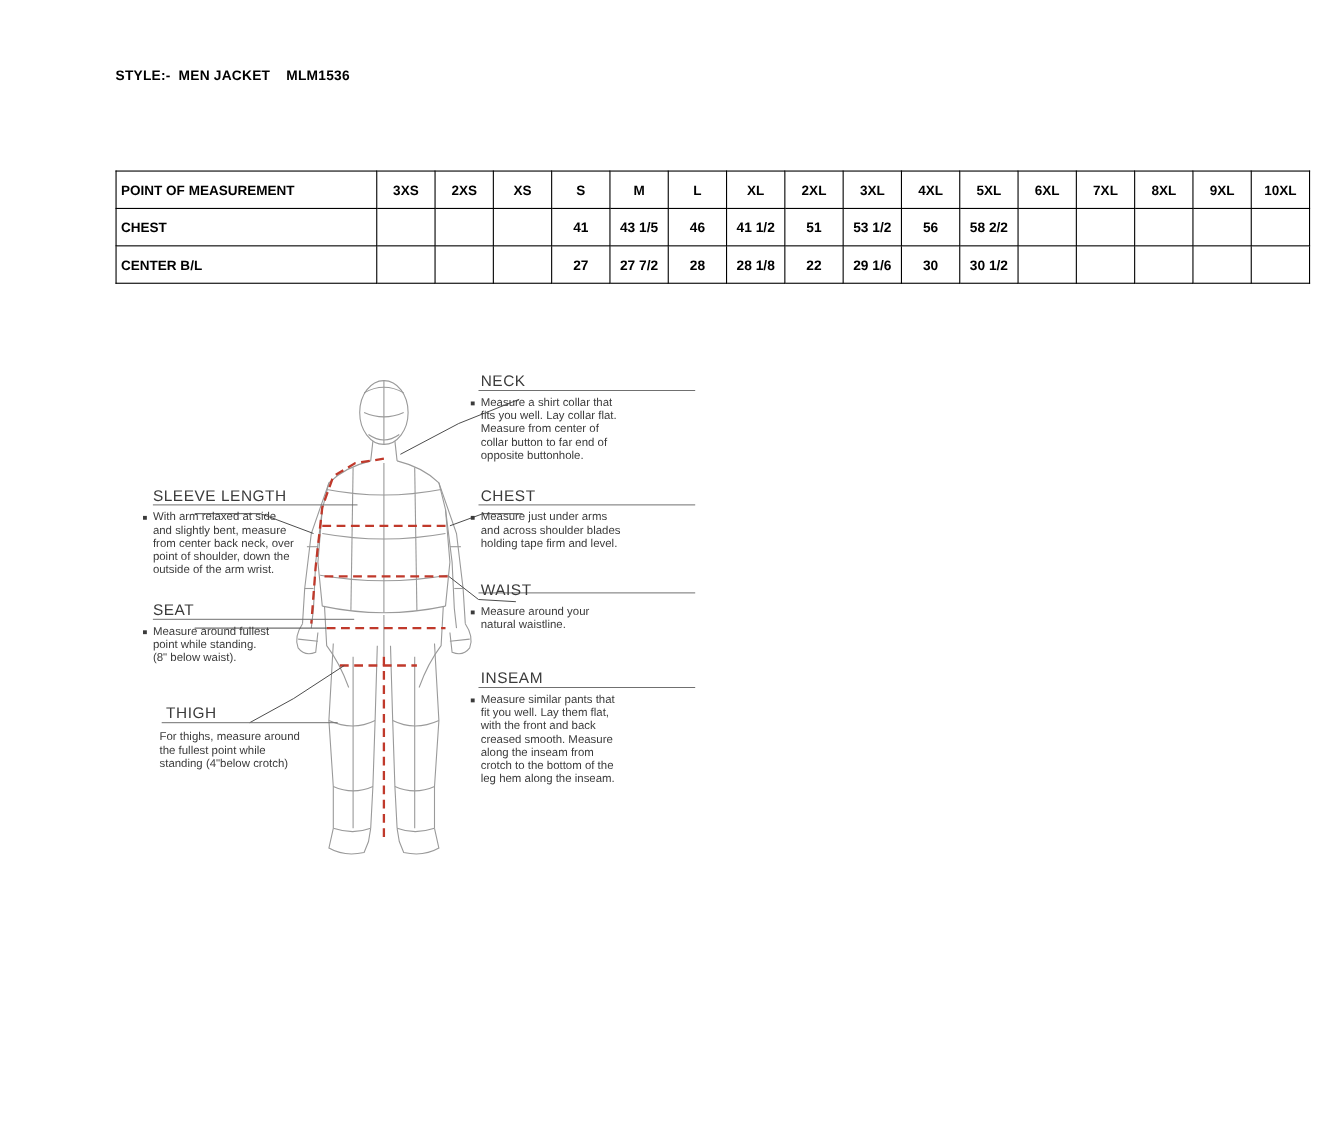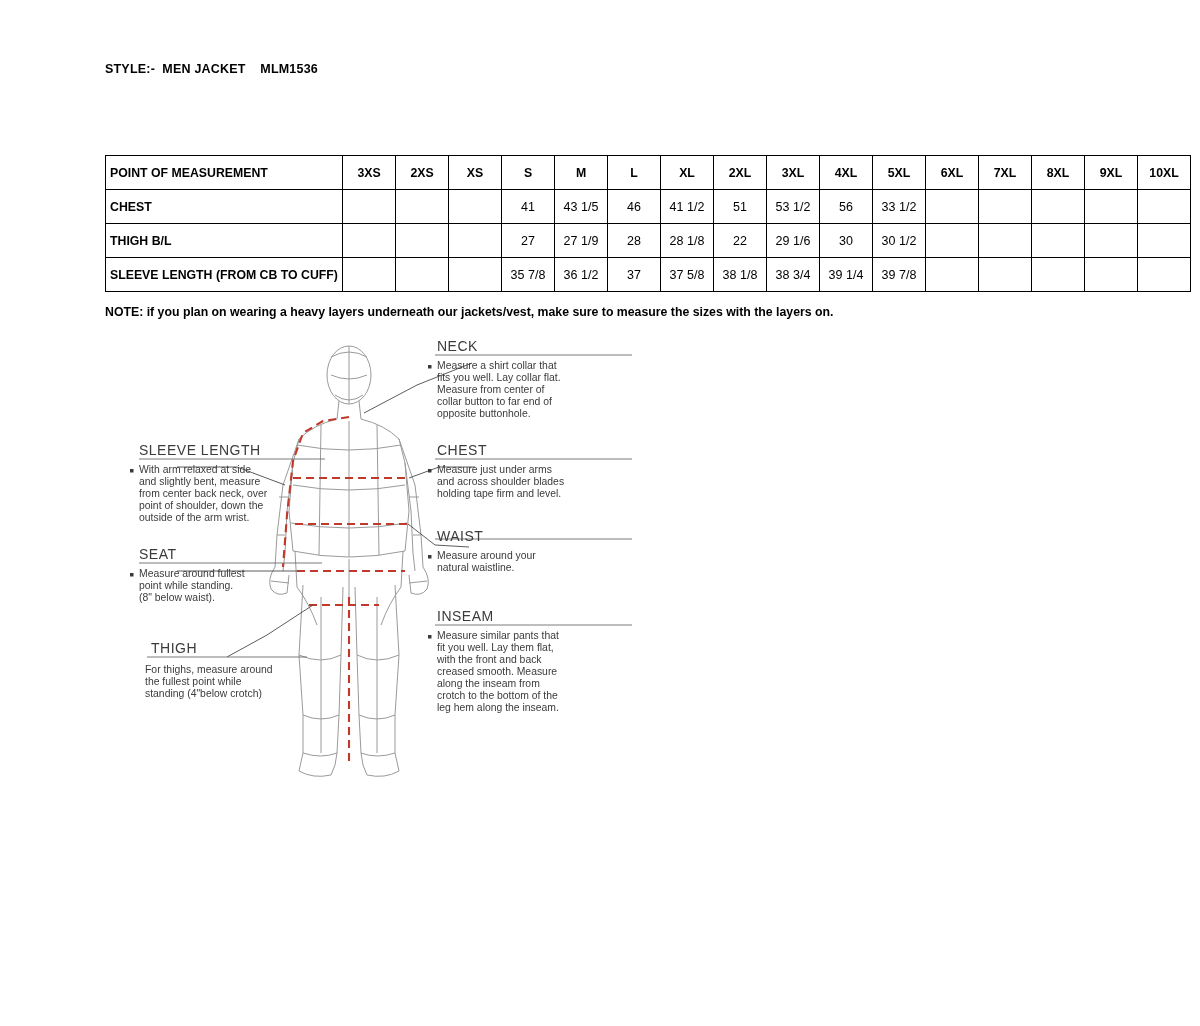--- a/index.html
+++ b/index.html
@@ -56,21 +56,21 @@
     padding: 0;
   }
   table.size-table th.pom-head,
   table.size-table td.pom-cell {
     text-align: left;
     padding-left: 4px;
     width: 232px;
     font-size: 12.3px;
   }
   table.size-table td.val {
-    font-weight: normal;
+    font-weight: bold;
     font-size: 12.5px;
   }
 
   
   .note {
     position: absolute;
     left: 57px;
     top: 305px;
     font-size: 12.3px;
     font-weight: bold;
@@ -139,70 +139,50 @@
           <td class="val"></td>
           <td class="val"></td>
           <td class="val"></td>
           <td class="val">41</td>
           <td class="val">43 1/5</td>
           <td class="val">46</td>
           <td class="val">41 1/2</td>
           <td class="val">51</td>
           <td class="val">53 1/2</td>
           <td class="val">56</td>
-          <td class="val">33 1/2</td>
+          <td class="val">58 2/2</td>
           <td class="val"></td>
           <td class="val"></td>
           <td class="val"></td>
           <td class="val"></td>
           <td class="val"></td>
         </tr>
         <tr>
-          <td class="pom-cell">THIGH B/L</td>
+          <td class="pom-cell">CENTER B/L</td>
           <td class="val"></td>
           <td class="val"></td>
           <td class="val"></td>
           <td class="val">27</td>
-          <td class="val">27 1/9</td>
+          <td class="val">27 7/2</td>
           <td class="val">28</td>
           <td class="val">28 1/8</td>
           <td class="val">22</td>
           <td class="val">29 1/6</td>
           <td class="val">30</td>
           <td class="val">30 1/2</td>
           <td class="val"></td>
           <td class="val"></td>
           <td class="val"></td>
           <td class="val"></td>
           <td class="val"></td>
         </tr>
-        <tr>
-          <td class="pom-cell">SLEEVE LENGTH (FROM CB TO CUFF)</td>
-          <td class="val"></td>
-          <td class="val"></td>
-          <td class="val"></td>
-          <td class="val">35 7/8</td>
-          <td class="val">36 1/2</td>
-          <td class="val">37</td>
-          <td class="val">37 5/8</td>
-          <td class="val">38 1/8</td>
-          <td class="val">38 3/4</td>
-          <td class="val">39 1/4</td>
-          <td class="val">39 7/8</td>
-          <td class="val"></td>
-          <td class="val"></td>
-          <td class="val"></td>
-          <td class="val"></td>
-          <td class="val"></td>
-        </tr>
       </tbody>
     </table>
   </div>
 
-  <div class="note">NOTE: if you plan on wearing a heavy layers underneath our jackets/vest, make sure to measure the sizes with the layers on.</div>
 
   <div class="figure">
     <svg width="1086" height="470" viewBox="0 0 1086 470" xmlns="http://www.w3.org/2000/svg">
 
       <g fill="none" stroke="#9a9a9a" stroke-width="1">
 
         <ellipse cx="232" cy="40" rx="22" ry="29"></ellipse>
         <path d="M214 22 Q232 12 250 22"></path>
         <path d="M214 40 Q232 48 250 40"></path>
         <path d="M232 11 L232 69"></path>

